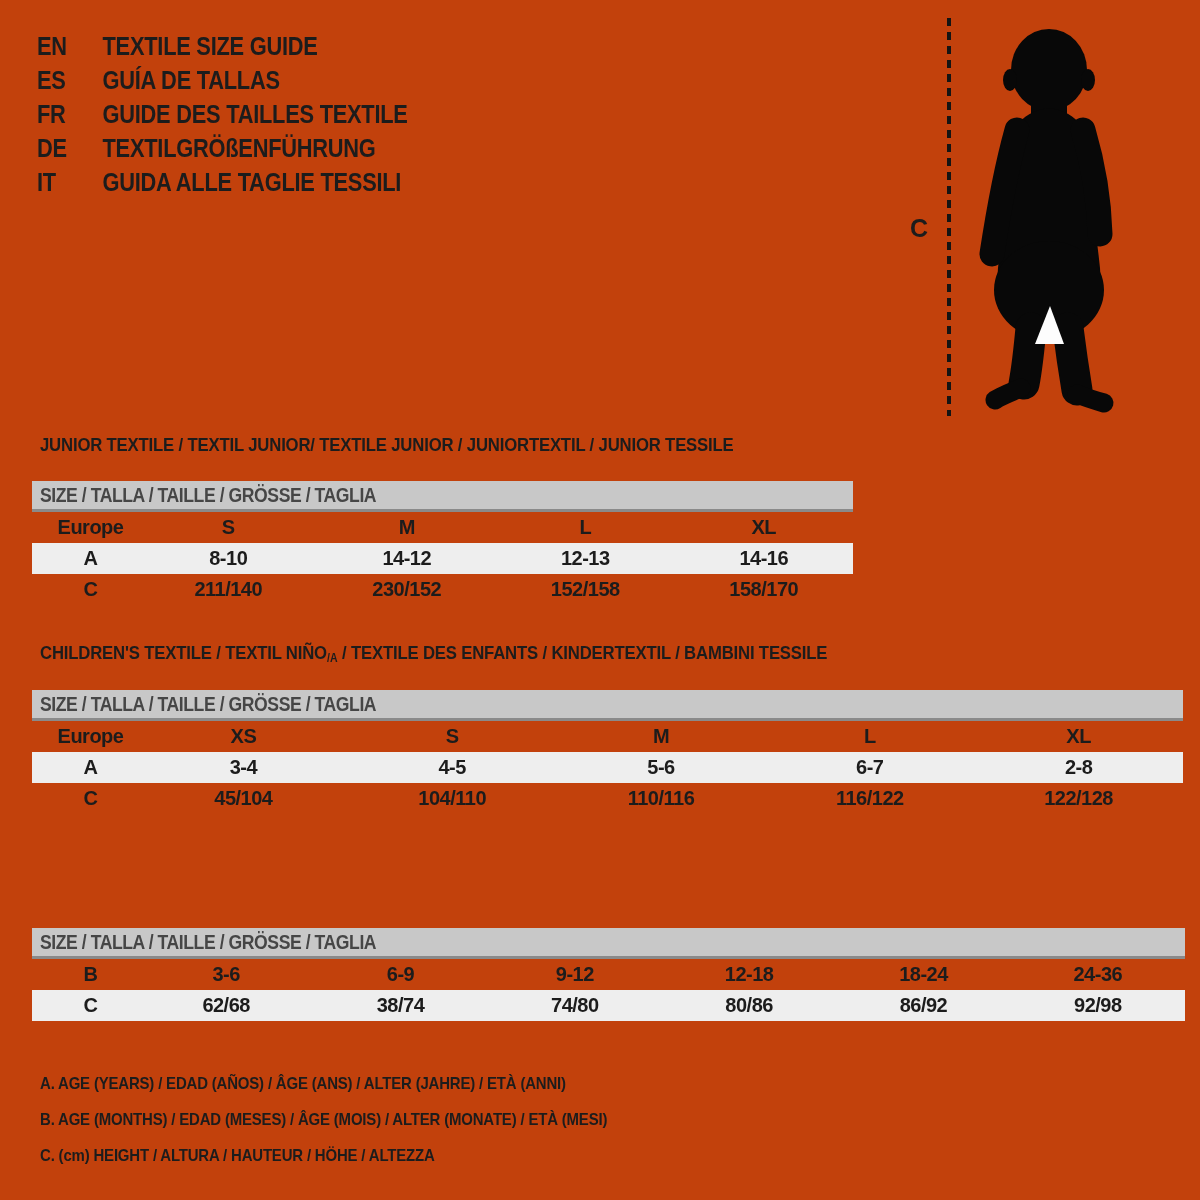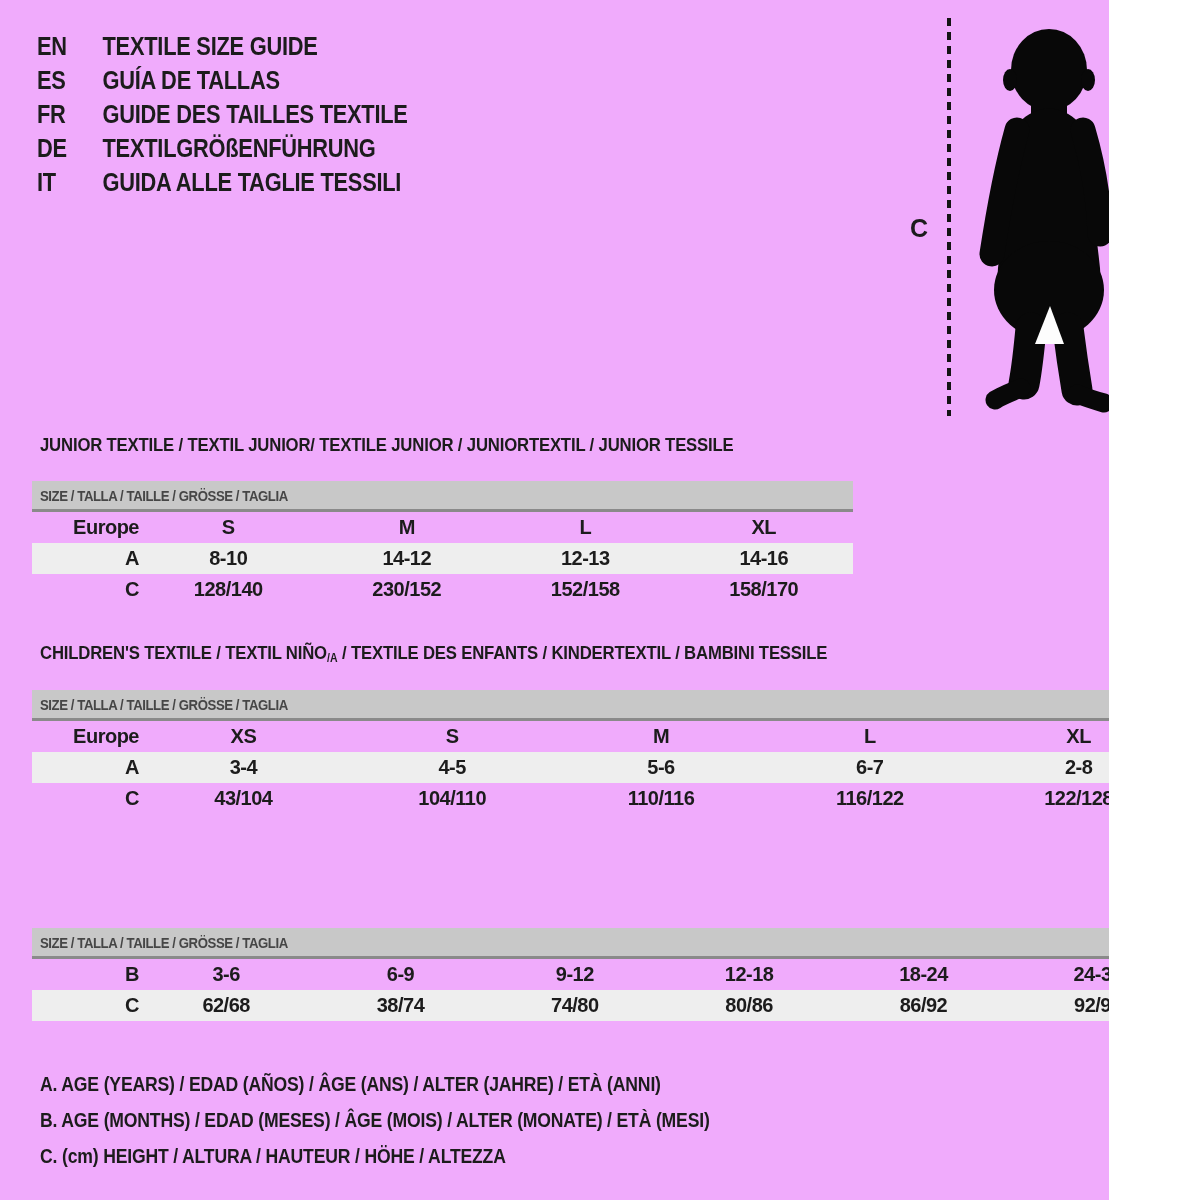--- a/index.html
+++ b/index.html
@@ -1,18 +1,18 @@
 <!DOCTYPE html>
 <html><head>
 <meta charset="utf-8">
 <style>
   html,body { margin:0; padding:0; }
   .page {
-    position:relative; width:1109px; height:1200px;
-    background:#f0abfc; color:#1c1c1c; overflow:hidden;
+    position:relative; width:1200px; height:1200px;
+    background:#c2410c; color:#1c1c1c; overflow:hidden;
     font-family:"Liberation Sans","DejaVu Sans",sans-serif;
     font-weight:700;
   }
   
   .cx { transform:scaleX(0.88); transform-origin:0 50%; white-space:nowrap; display:inline-block; }
   .cx-block { transform:scaleX(0.88); transform-origin:0 50%; white-space:nowrap; }
 
   
   .lang-block { position:absolute; left:37px; top:29px; }
   .lang-row { display:flex; line-height:34px; font-size:26px; letter-spacing:-0.3px;
@@ -28,35 +28,35 @@
 
   
   .sec-title { position:absolute; font-size:19px; letter-spacing:-0.2px; line-height:22px; }
   .sec-title .subsize { font-size:12px; vertical-align:-3px; letter-spacing:0; }
 
   
   table.size-table { position:absolute; border-collapse:collapse; table-layout:fixed;
                      font-size:20px; letter-spacing:-0.5px; }
   table.size-table th { background:#c8c8c8; color:#464646; text-align:left;
                         border-bottom:3px solid #8a8a8a; height:28px; padding:0 0 0 8px;
-                        font-size:15px; font-weight:700; }
+                        font-size:20px; font-weight:700; }
   table.size-table td { height:31px; text-align:center; padding:0; font-weight:700; }
-  table.size-table td.lbl { text-align:right; padding-left:10px; }
+  table.size-table td.lbl { text-align:center; padding-left:10px; }
   table.size-table tr.alt td { background:#eeeeee; }
   .t-junior   { left:32px; top:481px; width:821px; }
   .t-children { left:32px; top:690px; width:1151px; }
   .t-babies   { left:32px; top:928px; width:1153px; }
   col.label-col { width:107px; }
 
   .title-junior   { left:40px; top:434px; }
   .title-children { left:40px; top:642px; }
   .title-babies   { left:40px; top:840px; line-height:37px; }
 
   
-  .footnotes { position:absolute; left:40px; top:1066px; font-size:20px; line-height:36px; letter-spacing:-0.2px; }
+  .footnotes { position:absolute; left:40px; top:1066px; font-size:17px; line-height:36px; letter-spacing:-0.2px; }
 </style>
 </head>
 <body>
 
 <div class="page">
 
   <div class="lang-block">
     <div class="lang-row">
       <span class="lang-code">EN</span>
       <span class="lang-title">TEXTILE SIZE GUIDE</span>
@@ -127,21 +127,21 @@
       </tr>
       <tr class="alt">
         <td class="lbl">A</td>
         <td>8-10</td>
         <td>14-12</td>
         <td>12-13</td>
         <td>14-16</td>
       </tr>
       <tr>
         <td class="lbl">C</td>
-        <td>128/140</td>
+        <td>211/140</td>
         <td>230/152</td>
         <td>152/158</td>
         <td>158/170</td>
       </tr>
     </tbody>
   </table>
 
   <div class="sec-title title-children cx-block"><span>CHILDREN'S TEXTILE / TEXTIL NIÑO</span><span class="subsize">/A</span><span> / TEXTILE DES ENFANTS / KINDERTEXTIL / BAMBINI TESSILE</span></div>
   <table class="size-table t-children">
     <colgroup>
@@ -169,21 +169,21 @@
       <tr class="alt">
         <td class="lbl">A</td>
         <td>3-4</td>
         <td>4-5</td>
         <td>5-6</td>
         <td>6-7</td>
         <td>2-8</td>
       </tr>
       <tr>
         <td class="lbl">C</td>
-        <td>43/104</td>
+        <td>45/104</td>
         <td>104/110</td>
         <td>110/116</td>
         <td>116/122</td>
         <td>122/128</td>
       </tr>
     </tbody>
   </table>
 
   <table class="size-table t-babies">
     <colgroup>

